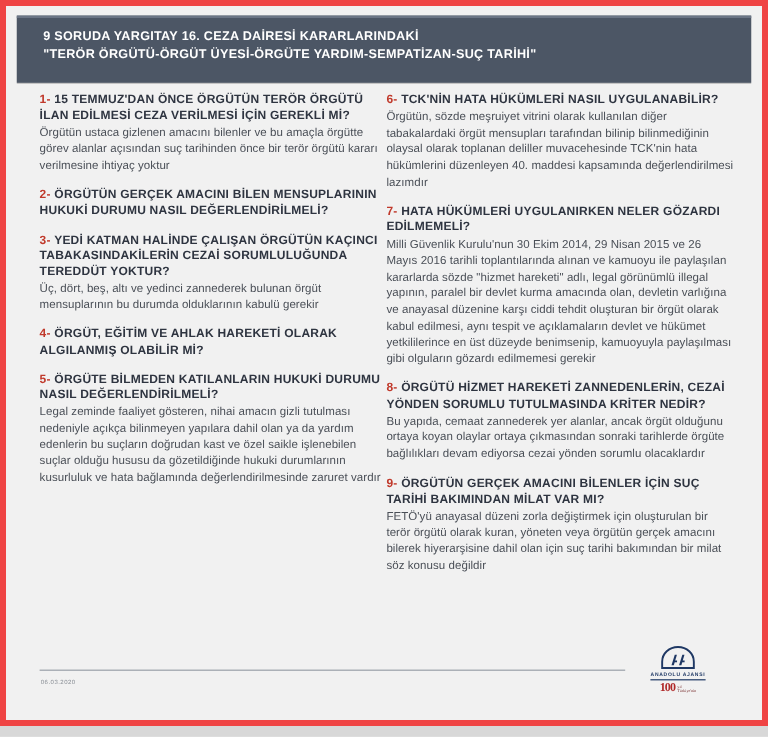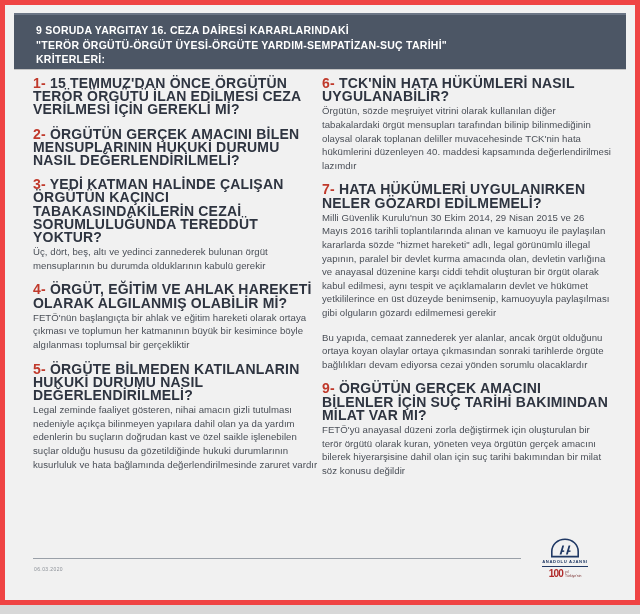--- a/index.html
+++ b/index.html
@@ -61,21 +61,21 @@
     width: 289px;
     flex: 0 0 289px;
   }
   .col.right {
     margin-left: 0;
   }
 
   .qa { margin-bottom: 11px; }
 
   .q-heading {
-    font-size: 14px;
+    font-size: 10px;
     font-weight: bold;
     color: #2e3440;
     line-height: 13.2px;
     letter-spacing: 0.2px;
     margin: 0 0 1px 0;
   }
   .q-num {
     color: #c0392b;
     font-weight: bold;
   }
@@ -138,20 +138,21 @@
     height: 1px;
     background: #1f3864;
     margin: 1.5px auto 2px auto;
   }
   .cent-wrap {
     display: flex;
     align-items: center;
     justify-content: center;
     gap: 2px;
     margin-top: 2px;
+    font-family: Liberation Serif, serif;
   }
   .cent-100 {
     font-size: 10px;
     font-weight: bold;
     color: #b02a2a;
     letter-spacing: -0.8px;
     line-height: 10px;
   }
   .cent-sub {
     font-size: 3.4px;
@@ -161,43 +162,42 @@
   }
 </style>
 </head>
 <body>
 
 <div class="infographic">
 
   <div class="header-band">
     <div class="header-line">9 SORUDA YARGITAY 16. CEZA DAİRESİ KARARLARINDAKİ</div>
     <div class="header-line">"TERÖR ÖRGÜTÜ-ÖRGÜT ÜYESİ-ÖRGÜTE YARDIM-SEMPATİZAN-SUÇ TARİHİ"</div>
-    <div class="header-line">KRİTERLERİ:</div>
   </div>
 
   <div class="columns">
 
     <div class="col left">
 
       <div class="qa">
         <p class="q-heading"><span class="q-num">1-</span> <span>15 TEMMUZ'DAN ÖNCE ÖRGÜTÜN TERÖR ÖRGÜTÜ İLAN EDİLMESİ CEZA VERİLMESİ İÇİN GEREKLİ Mİ?</span></p>
+        <p class="q-body">Örgütün ustaca gizlenen amacını bilenler ve bu amaçla örgütte görev alanlar açısından suç tarihinden önce bir terör örgütü kararı verilmesine ihtiyaç yoktur</p>
       </div>
 
       <div class="qa">
         <p class="q-heading"><span class="q-num">2-</span> <span>ÖRGÜTÜN GERÇEK AMACINI BİLEN MENSUPLARININ HUKUKİ DURUMU NASIL DEĞERLENDİRİLMELİ?</span></p>
       </div>
 
       <div class="qa">
         <p class="q-heading"><span class="q-num">3-</span> <span>YEDİ KATMAN HALİNDE ÇALIŞAN ÖRGÜTÜN KAÇINCI TABAKASINDAKİLERİN CEZAİ SORUMLULUĞUNDA TEREDDÜT YOKTUR?</span></p>
         <p class="q-body">Üç, dört, beş, altı ve yedinci zannederek bulunan örgüt mensuplarının bu durumda olduklarının kabulü gerekir</p>
       </div>
 
       <div class="qa">
         <p class="q-heading"><span class="q-num">4-</span> <span>ÖRGÜT, EĞİTİM VE AHLAK HAREKETİ OLARAK ALGILANMIŞ OLABİLİR Mİ?</span></p>
-        <p class="q-body">FETÖ'nün başlangıçta bir ahlak ve eğitim hareketi olarak ortaya çıkması ve toplumun her katmanının büyük bir kesimince böyle algılanması toplumsal bir gerçekliktir</p>
       </div>
 
       <div class="qa">
         <p class="q-heading"><span class="q-num">5-</span> <span>ÖRGÜTE BİLMEDEN KATILANLARIN HUKUKİ DURUMU NASIL DEĞERLENDİRİLMELİ?</span></p>
         <p class="q-body">Legal zeminde faaliyet gösteren, nihai amacın gizli tutulması nedeniyle açıkça bilinmeyen yapılara dahil olan ya da yardım edenlerin bu suçların doğrudan kast ve özel saikle işlenebilen suçlar olduğu hususu da gözetildiğinde hukuki durumlarının kusurluluk ve hata bağlamında değerlendirilmesinde zaruret vardır</p>
       </div>
 
     </div>
 
     <div class="col right">
@@ -206,20 +206,21 @@
         <p class="q-heading"><span class="q-num">6-</span> <span>TCK'NİN HATA HÜKÜMLERİ NASIL UYGULANABİLİR?</span></p>
         <p class="q-body">Örgütün, sözde meşruiyet vitrini olarak kullanılan diğer tabakalardaki örgüt mensupları tarafından bilinip bilinmediğinin olaysal olarak toplanan deliller muvacehesinde TCK'nin hata hükümlerini düzenleyen 40. maddesi kapsamında değerlendirilmesi lazımdır</p>
       </div>
 
       <div class="qa">
         <p class="q-heading"><span class="q-num">7-</span> <span>HATA HÜKÜMLERİ UYGULANIRKEN NELER GÖZARDI EDİLMEMELİ?</span></p>
         <p class="q-body">Milli Güvenlik Kurulu'nun 30 Ekim 2014, 29 Nisan 2015 ve 26 Mayıs 2016 tarihli toplantılarında alınan ve kamuoyu ile paylaşılan kararlarda sözde "hizmet hareketi" adlı, legal görünümlü illegal yapının, paralel bir devlet kurma amacında olan, devletin varlığına ve anayasal düzenine karşı ciddi tehdit oluşturan bir örgüt olarak kabul edilmesi, aynı tespit ve açıklamaların devlet ve hükümet yetkililerince en üst düzeyde benimsenip, kamuoyuyla paylaşılması gibi olguların gözardı edilmemesi gerekir</p>
       </div>
 
       <div class="qa">
+        <p class="q-heading"><span class="q-num">8-</span> <span>ÖRGÜTÜ HİZMET HAREKETİ ZANNEDENLERİN, CEZAİ YÖNDEN SORUMLU TUTULMASINDA KRİTER NEDİR?</span></p>
         <p class="q-body">Bu yapıda, cemaat zannederek yer alanlar, ancak örgüt olduğunu ortaya koyan olaylar ortaya çıkmasından sonraki tarihlerde örgüte bağlılıkları devam ediyorsa cezai yönden sorumlu olacaklardır</p>
       </div>
 
       <div class="qa">
         <p class="q-heading"><span class="q-num">9-</span> <span>ÖRGÜTÜN GERÇEK AMACINI BİLENLER İÇİN SUÇ TARİHİ BAKIMINDAN MİLAT VAR MI?</span></p>
         <p class="q-body">FETÖ'yü anayasal düzeni zorla değiştirmek için oluşturulan bir terör örgütü olarak kuran, yöneten veya örgütün gerçek amacını bilerek hiyerarşisine dahil olan için suç tarihi bakımından bir milat söz konusu değildir</p>
       </div>
 
     </div>
 

